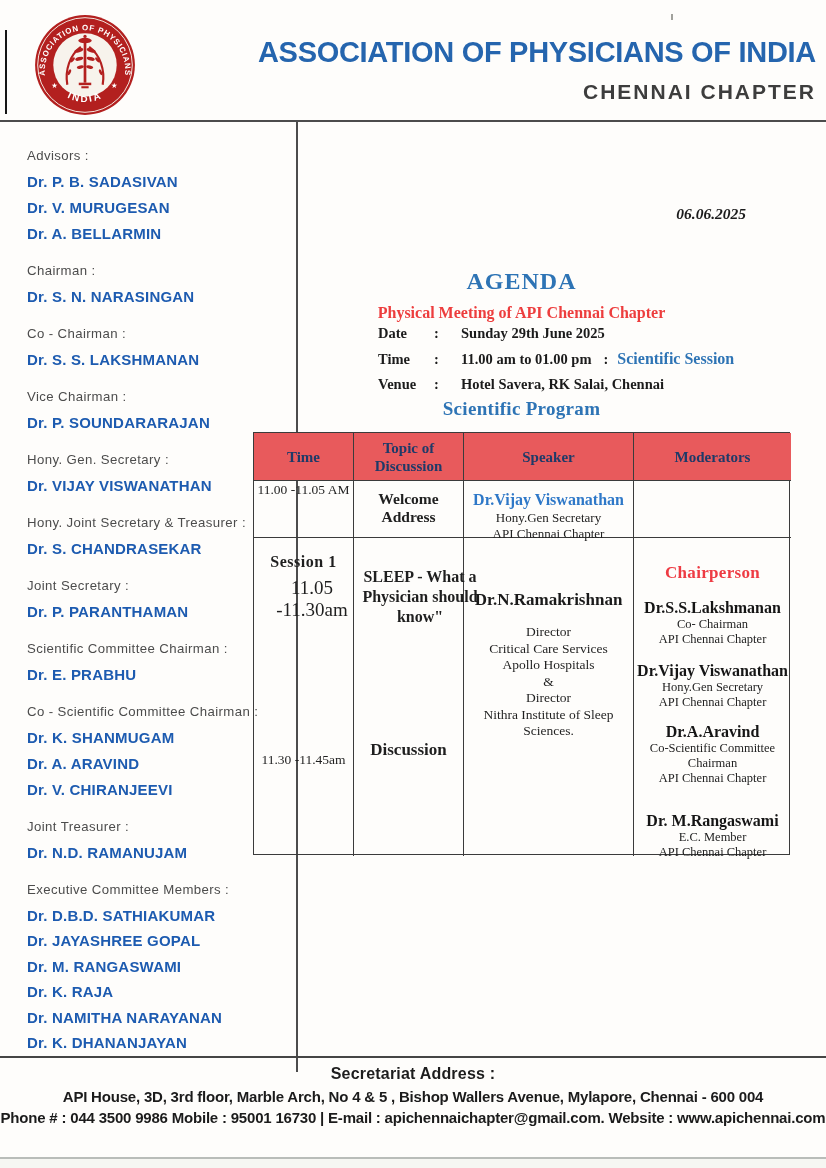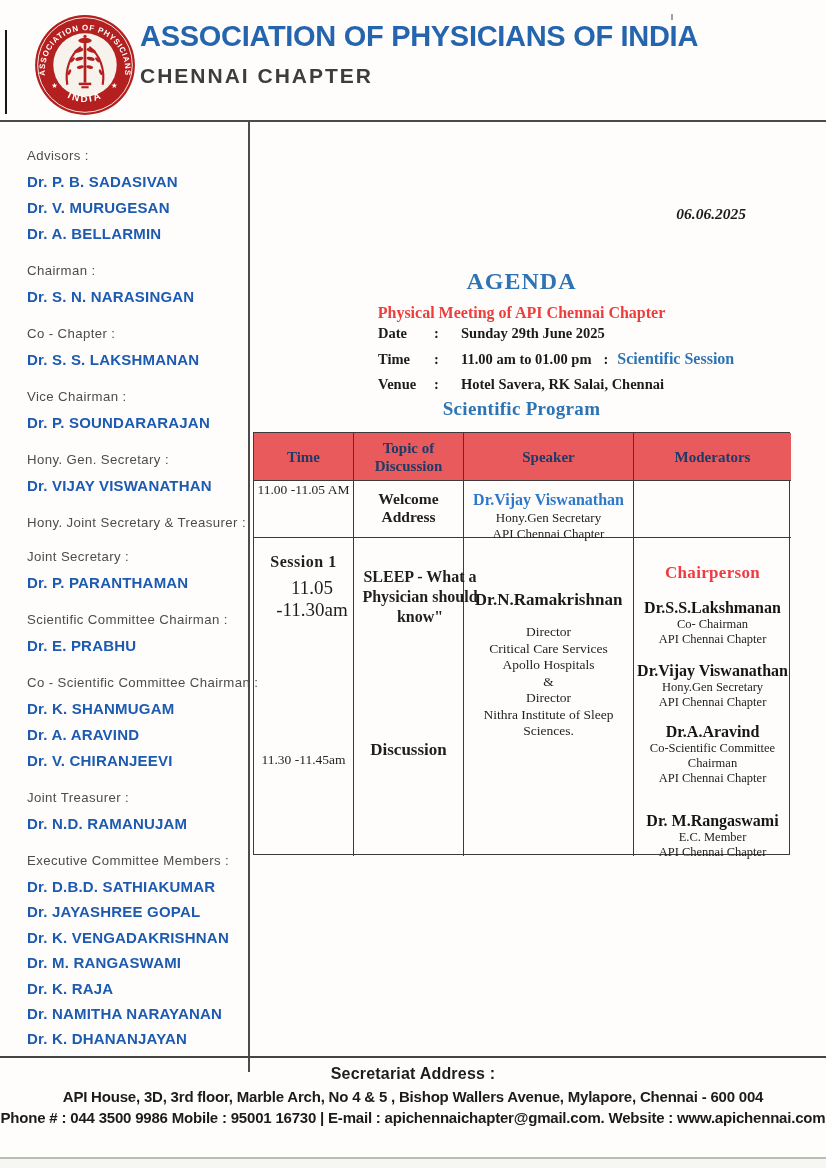--- a/index.html
+++ b/index.html
@@ -5,34 +5,34 @@
   * { margin:0; padding:0; box-sizing:border-box; }
   html,body { background:#e9e9e6; }
   .page {
     position:relative; width:826px; height:1168px; margin:0 auto;
     background:#fefdfb; overflow:hidden;
     font-family:"Liberation Sans","DejaVu Sans",sans-serif;
     color:#222;
   }
   
   .logo { position:absolute; left:33px; top:13px; width:104px; height:104px; }
-  .titles { position:absolute; left:140px; right:10px; top:20px; text-align:left; }
+  .titles { position:absolute; left:140px; right:10px; top:36px; text-align:right; }
   .org-title {
     font-size:29px; font-weight:700; letter-spacing:-0.3px; color:#2565ae;
   }
   .chapter-sub {
     margin-top:11px; font-size:21px; font-weight:700; letter-spacing:2px; color:#3d3d3d;
   }
   .rule-top { position:absolute; left:0; right:0; top:120px; height:2px; background:#4c4c4c; }
   .scan-sliver { position:absolute; left:5px; top:30px; width:2px; height:84px; background:#161616; }
   .scan-mark-top { position:absolute; left:671px; top:14px; width:2px; height:6px; background:#8a8a84; opacity:.8; }
 
   
   .sidebar {
-    position:absolute; left:0; top:122px; width:250px; height:950px;
+    position:absolute; left:0; top:122px; width:298px; height:950px;
     border-right:2px solid #4c4c4c; padding:24px 4px 13px 27px;
   }
   .side-group { margin-bottom:14px; }
   .side-label {
     font-size:13.2px; color:#4c4c4c; letter-spacing:0.4px; white-space:nowrap;
     margin-bottom:3px; line-height:20px;
   }
   .side-name {
     font-size:15px; font-weight:700; color:#1d5bb0; line-height:26px; white-space:nowrap;
     letter-spacing:0.2px;
@@ -160,36 +160,37 @@
       <div class="side-name">Dr. V. MURUGESAN</div>
       <div class="side-name">Dr. A. BELLARMIN</div>
     </div>
 
     <div class="side-group">
       <div class="side-label">Chairman :</div>
       <div class="side-name">Dr. S. N. NARASINGAN</div>
     </div>
 
     <div class="side-group">
-      <div class="side-label">Co - Chapter :</div>
+      <div class="side-label">Co - Chairman :</div>
       <div class="side-name">Dr. S. S. LAKSHMANAN</div>
     </div>
 
     <div class="side-group">
       <div class="side-label">Vice Chairman :</div>
       <div class="side-name">Dr. P. SOUNDARARAJAN</div>
     </div>
 
     <div class="side-group">
       <div class="side-label">Hony. Gen. Secretary :</div>
       <div class="side-name">Dr. VIJAY  VISWANATHAN</div>
     </div>
 
     <div class="side-group">
       <div class="side-label">Hony. Joint Secretary &amp; Treasurer :</div>
+      <div class="side-name">Dr. S. CHANDRASEKAR</div>
     </div>
 
     <div class="side-group">
       <div class="side-label">Joint Secretary :</div>
       <div class="side-name">Dr. P. PARANTHAMAN</div>
     </div>
 
     <div class="side-group">
       <div class="side-label">Scientific Committee Chairman :</div>
       <div class="side-name">Dr. E. PRABHU</div>
@@ -204,21 +205,20 @@
 
     <div class="side-group">
       <div class="side-label">Joint Treasurer :</div>
       <div class="side-name">Dr. N.D. RAMANUJAM</div>
     </div>
 
     <div class="side-group exec">
       <div class="side-label">Executive Committee Members :</div>
       <div class="side-name">Dr. D.B.D. SATHIAKUMAR</div>
       <div class="side-name">Dr. JAYASHREE GOPAL</div>
-      <div class="side-name">Dr. K. VENGADAKRISHNAN</div>
       <div class="side-name">Dr. M. RANGASWAMI</div>
       <div class="side-name">Dr. K. RAJA</div>
       <div class="side-name">Dr. NAMITHA NARAYANAN</div>
       <div class="side-name">Dr. K. DHANANJAYAN</div>
     </div>
   </div>
 
   <div class="main">
 
     <div class="doc-date">06.06.2025</div>

